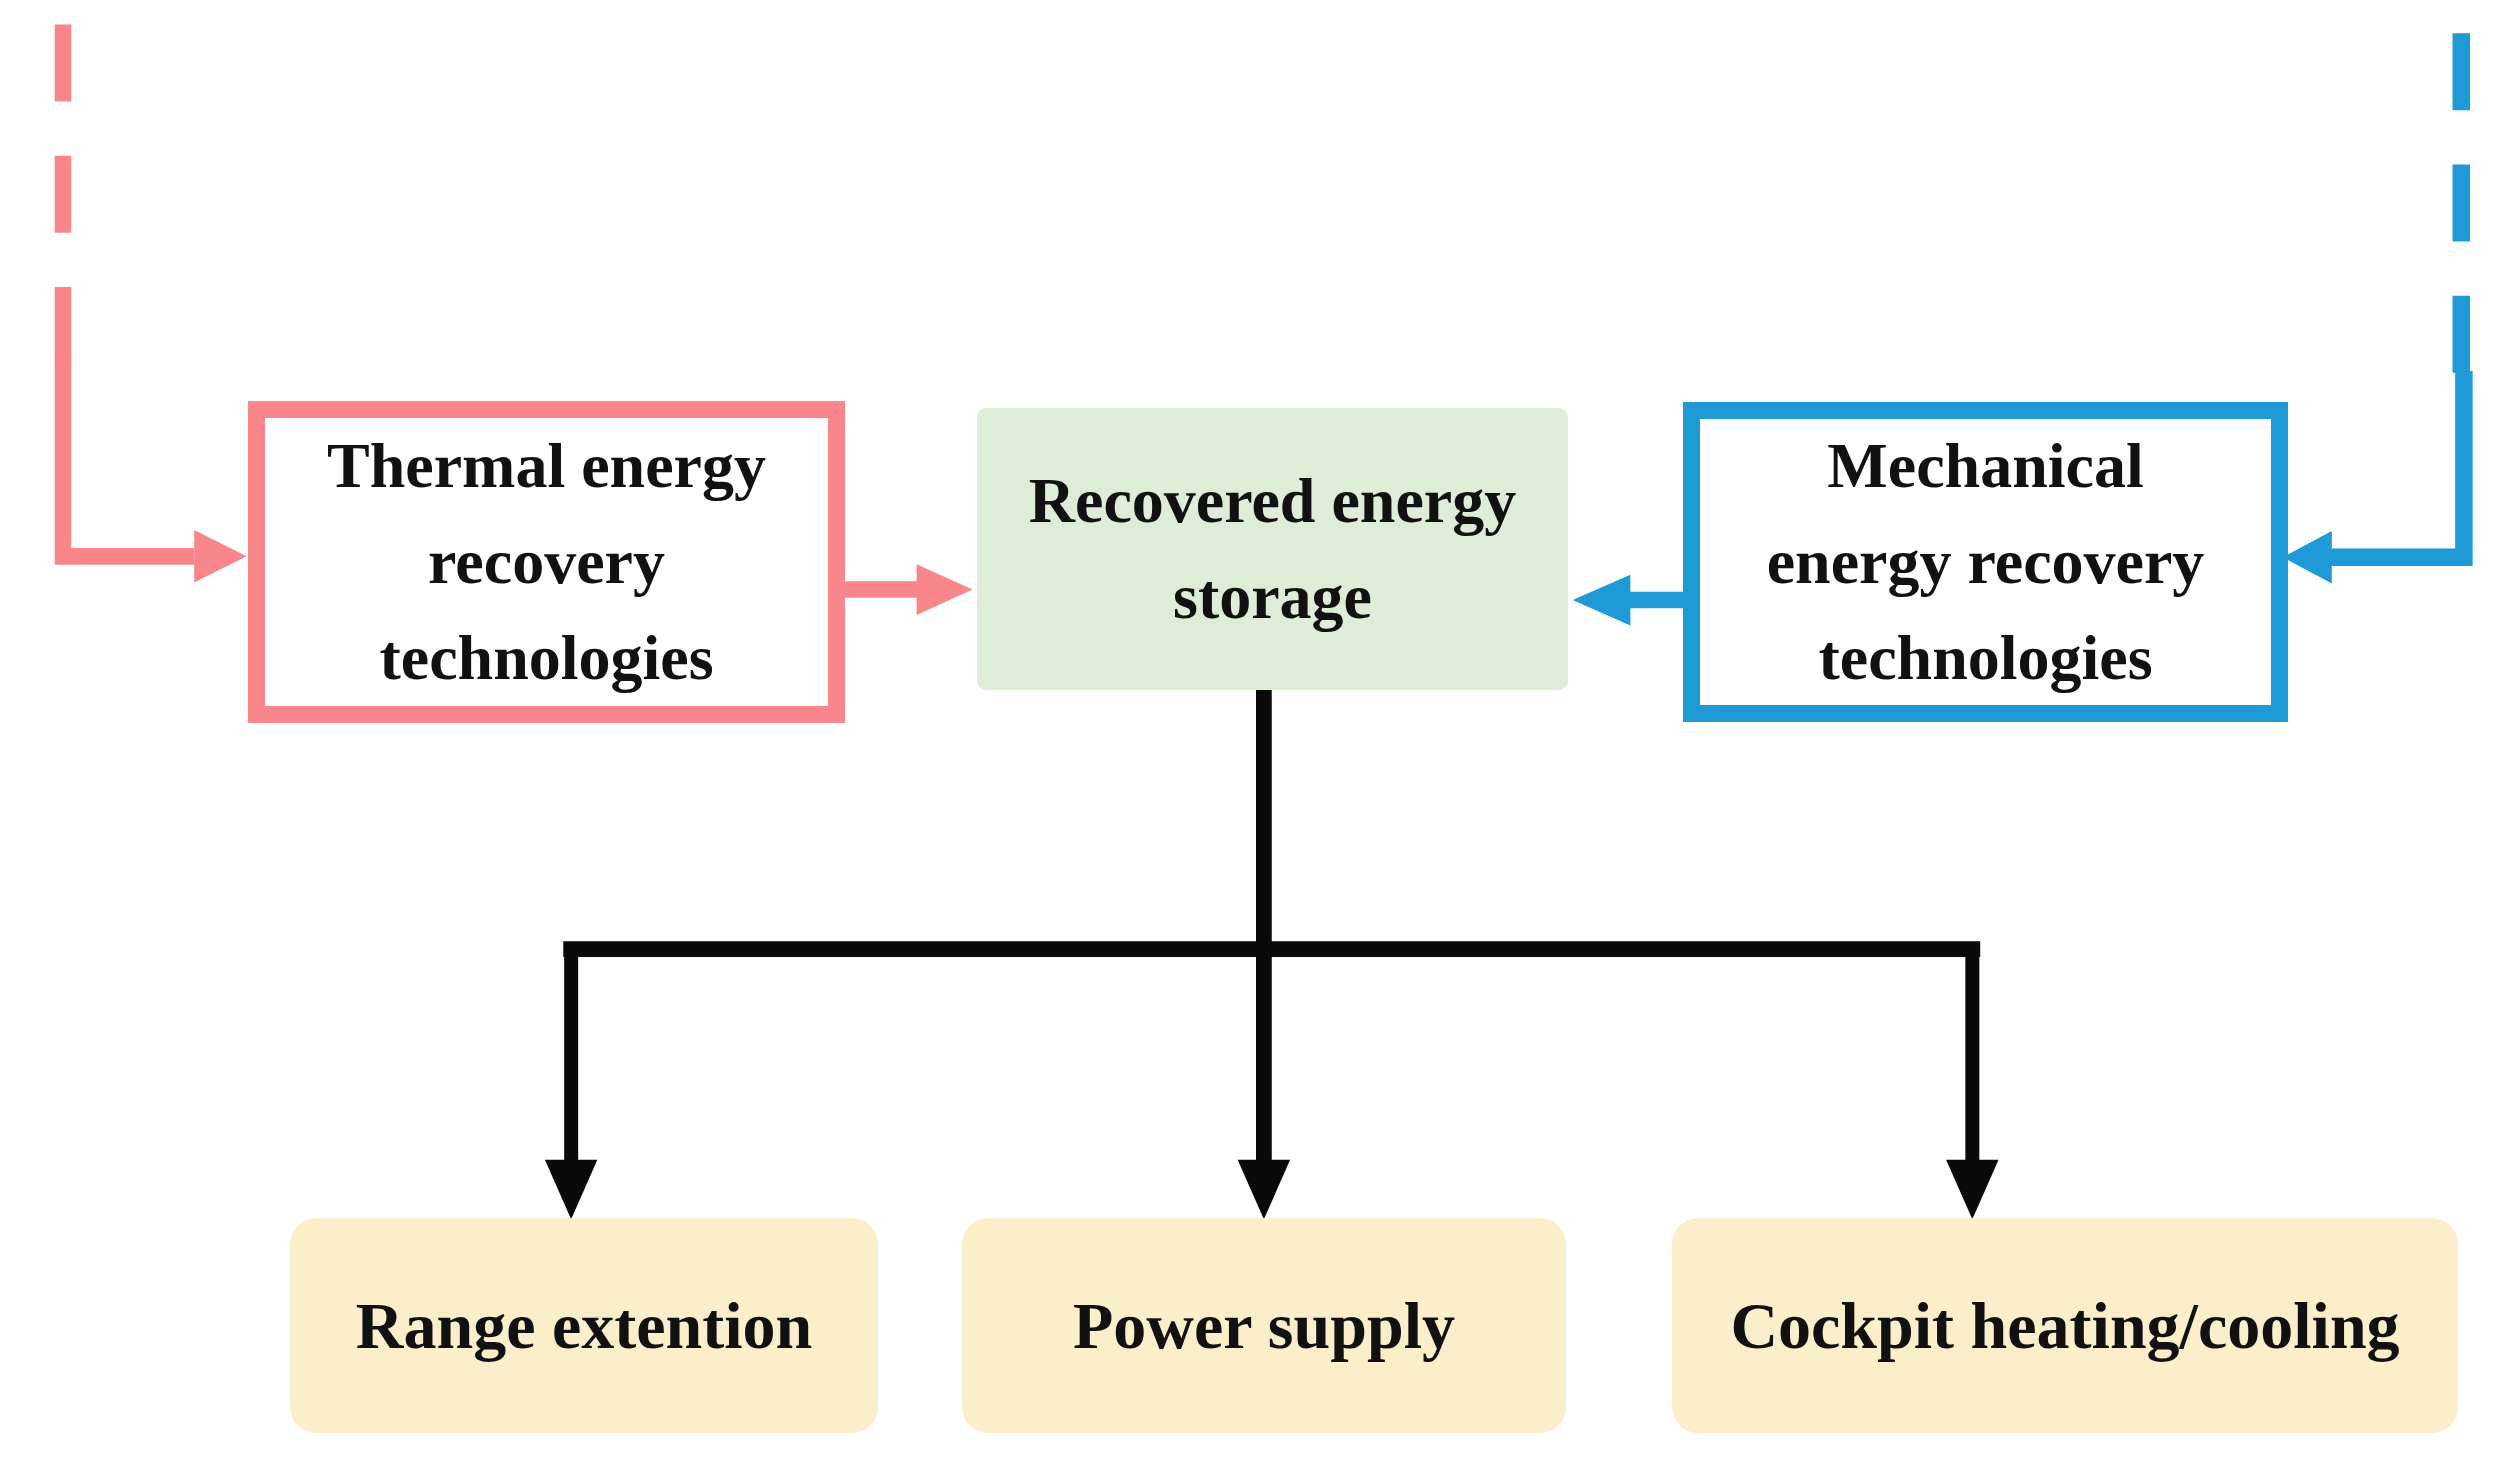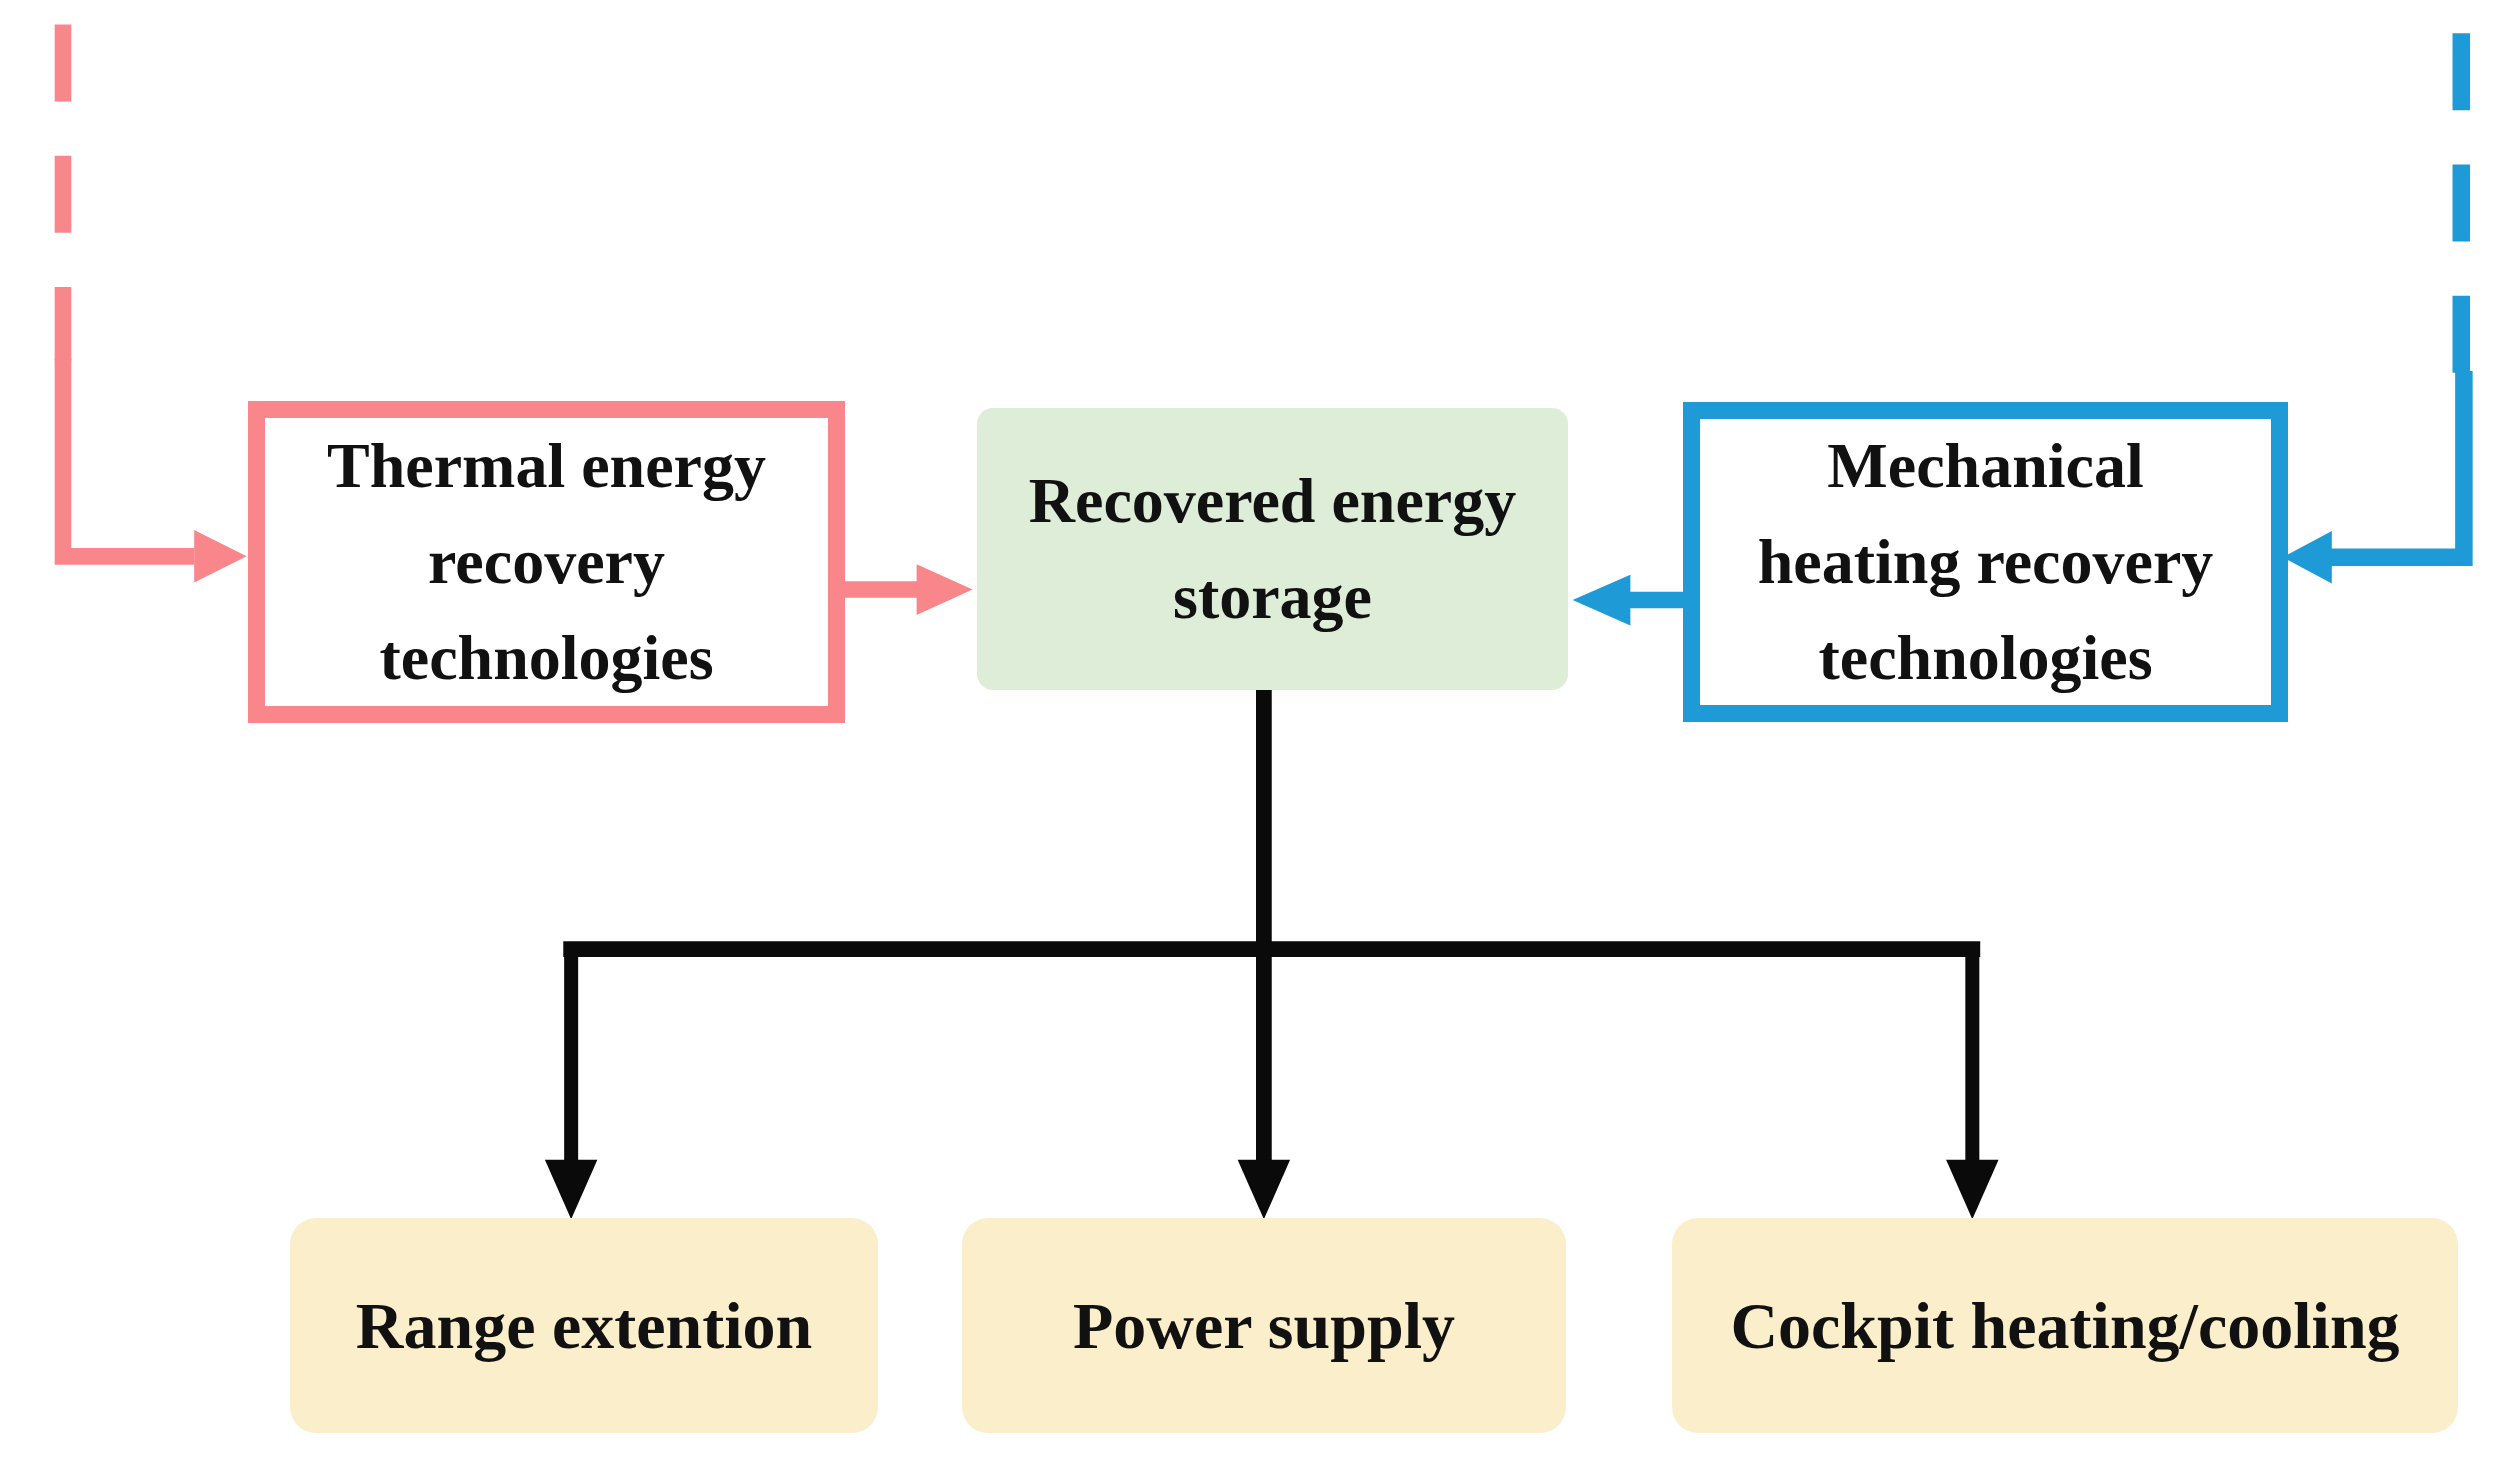--- a/index.html
+++ b/index.html
@@ -32,21 +32,21 @@
     line-height: 1.5;
   }
   .node--thermal {
     left: 248px; top: 401px; width: 597px; height: 322px;
     background: #ffffff;
     border: 17.5px solid #F8868B;
   }
   .node--storage {
     left: 977px; top: 408px; width: 591px; height: 282px;
     background: #DEEDD8;
-    border-radius: 16px;
+    border-radius: 9px;
   }
   .node--mechanical {
     left: 1683px; top: 402px; width: 605px; height: 320px;
     background: #ffffff;
     border: 17.5px solid #1E9AD6;
   }
   .node--outcome {
     background: #FBEFCB;
     border-radius: 26px;
     top: 1218px; height: 215px;
@@ -102,21 +102,21 @@
 technologies</span>
   </div>
 
   <div class="node node--storage">
     <span class="node-label">Recovered energy
 storage</span>
   </div>
 
   <div class="node node--mechanical">
     <span class="node-label">Mechanical
-heating recovery
+energy recovery
 technologies</span>
   </div>
 
   <div class="node node--outcome node--range">
     <span class="node-label">Range extention</span>
   </div>
 
   <div class="node node--outcome node--cockpit">
     <span class="node-label">Cockpit heating/cooling</span>
   </div>

